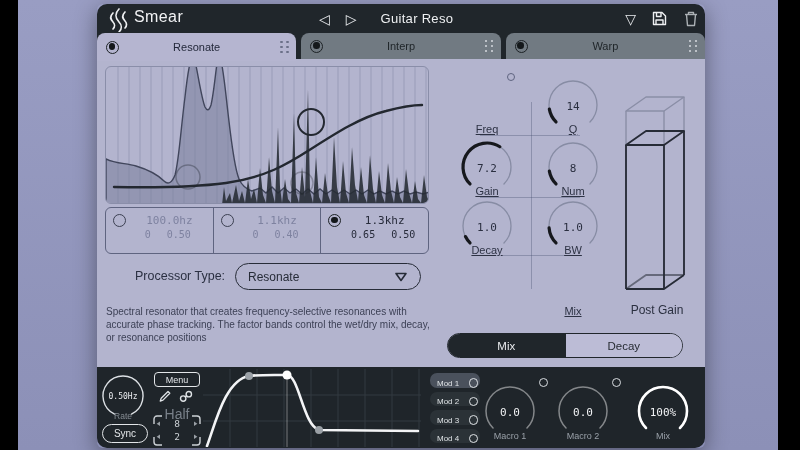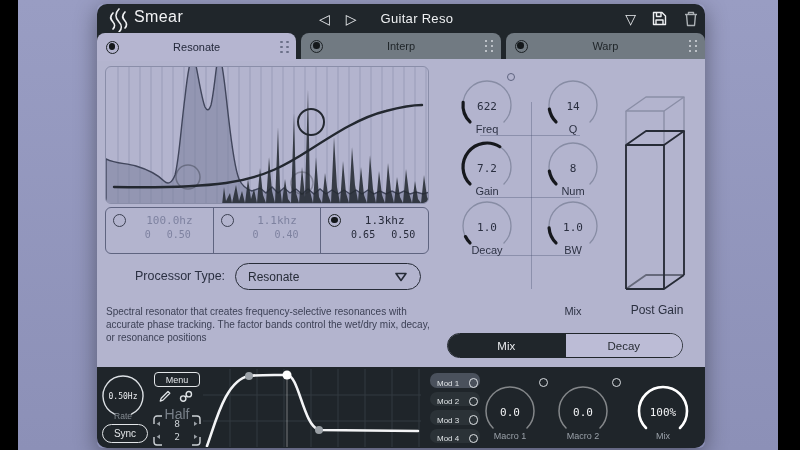--- a/index.html
+++ b/index.html
@@ -69,21 +69,21 @@
                  line-height:1.3; color:#3d4156; }
 
   .divider-v { position:absolute; left:434px; top:43px; width:1px; height:187px; background:rgba(70,76,110,.35); }
   .divider-h { position:absolute; left:383px; width:100px; height:1px; background:rgba(70,76,110,.35); }
 
   .knob { position:absolute; width:56px; height:56px; cursor:pointer; }
   .knob svg { position:absolute; left:0; top:0; }
   .knob-value { position:absolute; left:0; right:0; top:50%; transform:translateY(-42%);
                 text-align:center; font-family:"DejaVu Sans Mono",monospace;
                 font-size:11px; color:#2a2f40; }
-  .knob-label { position:absolute; text-align:center; font-size:11px; color:#2d3244; }
+  .knob-label { position:absolute; text-align:center; font-size:11px; color:#2d3244;text-decoration:underline; }
 
   .mod-dot { position:absolute; border:1.5px solid #5f6480; border-radius:50%; }
 
   .postgain { position:absolute; left:523px; top:26px; }
   .postgain-label { position:absolute; left:510px; top:244px; width:100px; text-align:center;
                     font-size:12px; color:#2b3040; }
 
   .mode-toggle { position:absolute; left:350px; top:274px; width:236px; height:25px;
                  border-radius:13px; display:flex; overflow:hidden; border:1.8px solid #20262b; }
   .mode-opt { flex:1; display:flex; align-items:center; justify-content:center;
@@ -300,27 +300,20 @@
       </div>
     </div>
 
     <div class="description">Spectral resonator that creates frequency-selective resonances with accurate phase tracking. The factor bands control the wet/dry mix, decay, or resonance positions</div>
 
     <div class="divider-v"></div>
     <div class="divider-h" style="top:76px"></div>
     <div class="divider-h" style="top:138px"></div>
     <div class="divider-h" style="top:196px"></div>
 
-    <div class="knob" style="left:362px;top:18px">
-        <svg width="56" height="56" viewBox="0 0 56 56">
-          <path d="M11.03 44.97 A24 24 0 1 1 44.97 44.97" stroke="#878ca4" stroke-width="1.3" fill="none" stroke-linecap="round"></path>
-          <path d="M11.03 44.97 A24 24 0 0 1 4.14 25.37" stroke="#16181d" stroke-width="3.2" fill="none" stroke-linecap="round"></path>
-        </svg>
-      <div class="knob-value">622</div>
-    </div>
     <div class="knob-label" style="left:362px;top:64px;width:56px">Freq</div>
     <div class="mod-dot" style="left:410px;top:14px;width:8px;height:8px"></div>
 
     <div class="knob" style="left:448px;top:18px">
         <svg width="56" height="56" viewBox="0 0 56 56">
           <path d="M11.03 44.97 A24 24 0 1 1 44.97 44.97" stroke="#878ca4" stroke-width="1.3" fill="none" stroke-linecap="round"></path>
           <path d="M11.03 44.97 A24 24 0 0 1 4.36 32.13" stroke="#16181d" stroke-width="3.2" fill="none" stroke-linecap="round"></path>
         </svg>
       <div class="knob-value">14</div>
     </div>

